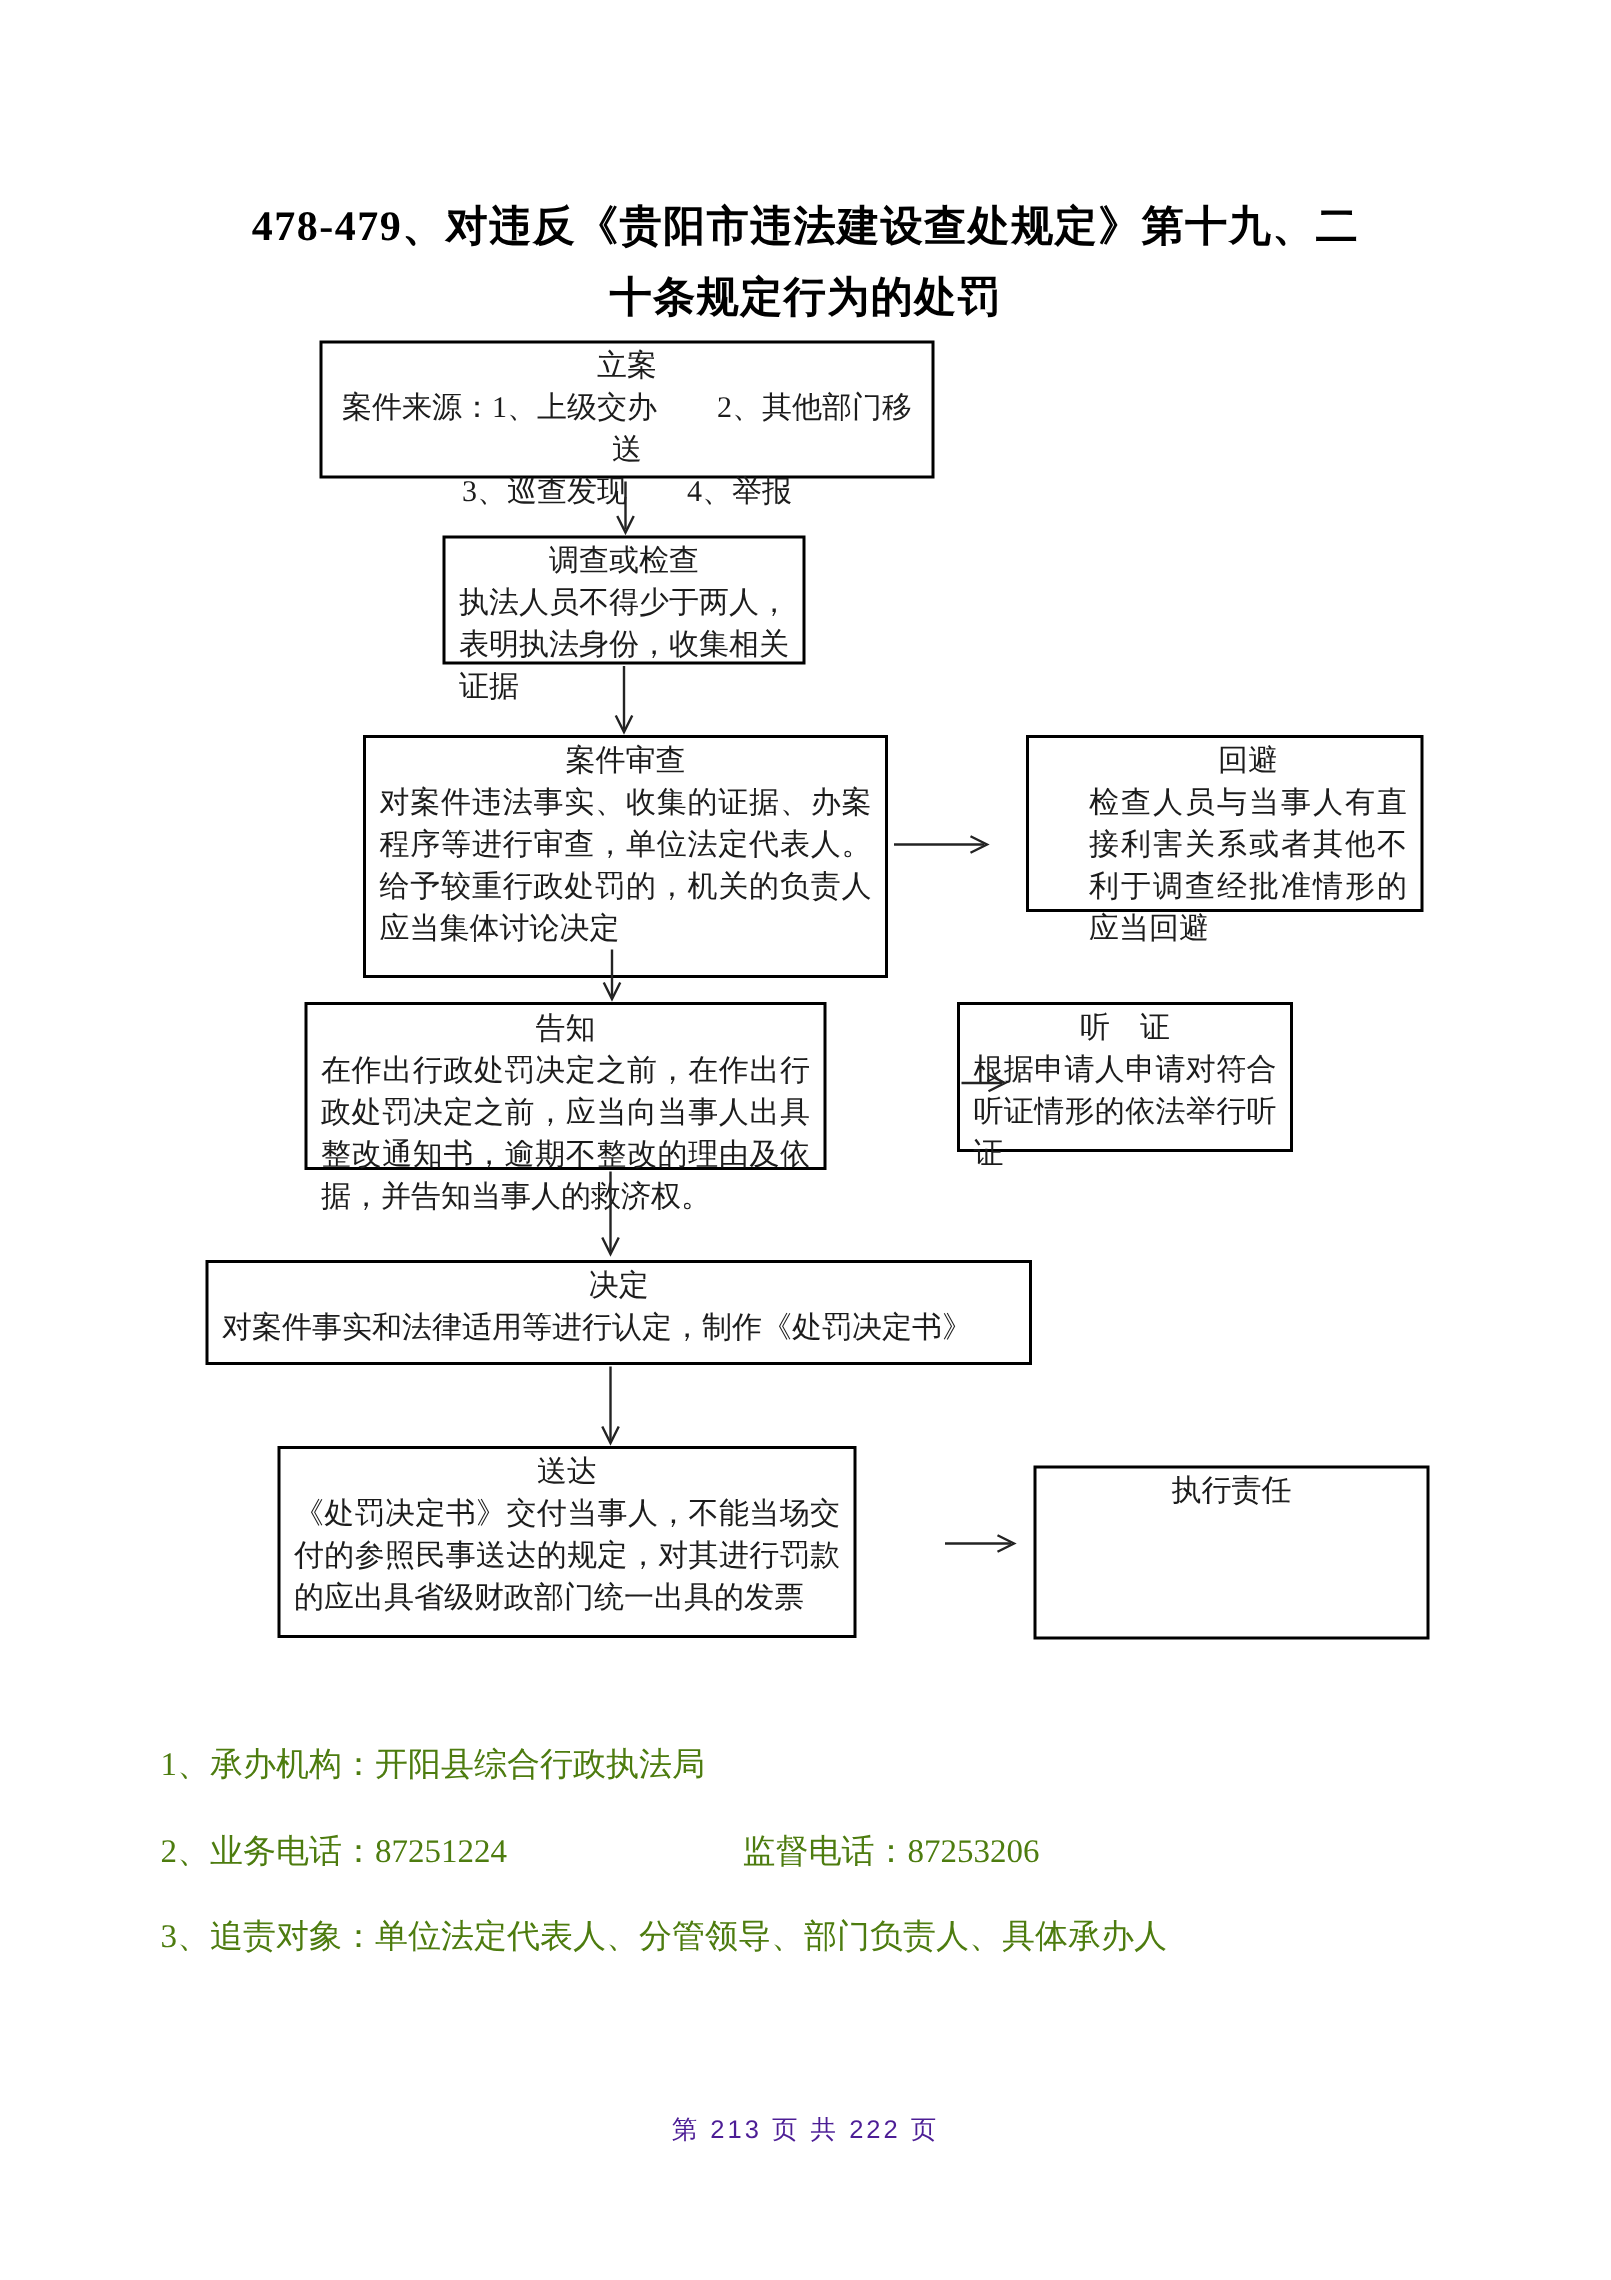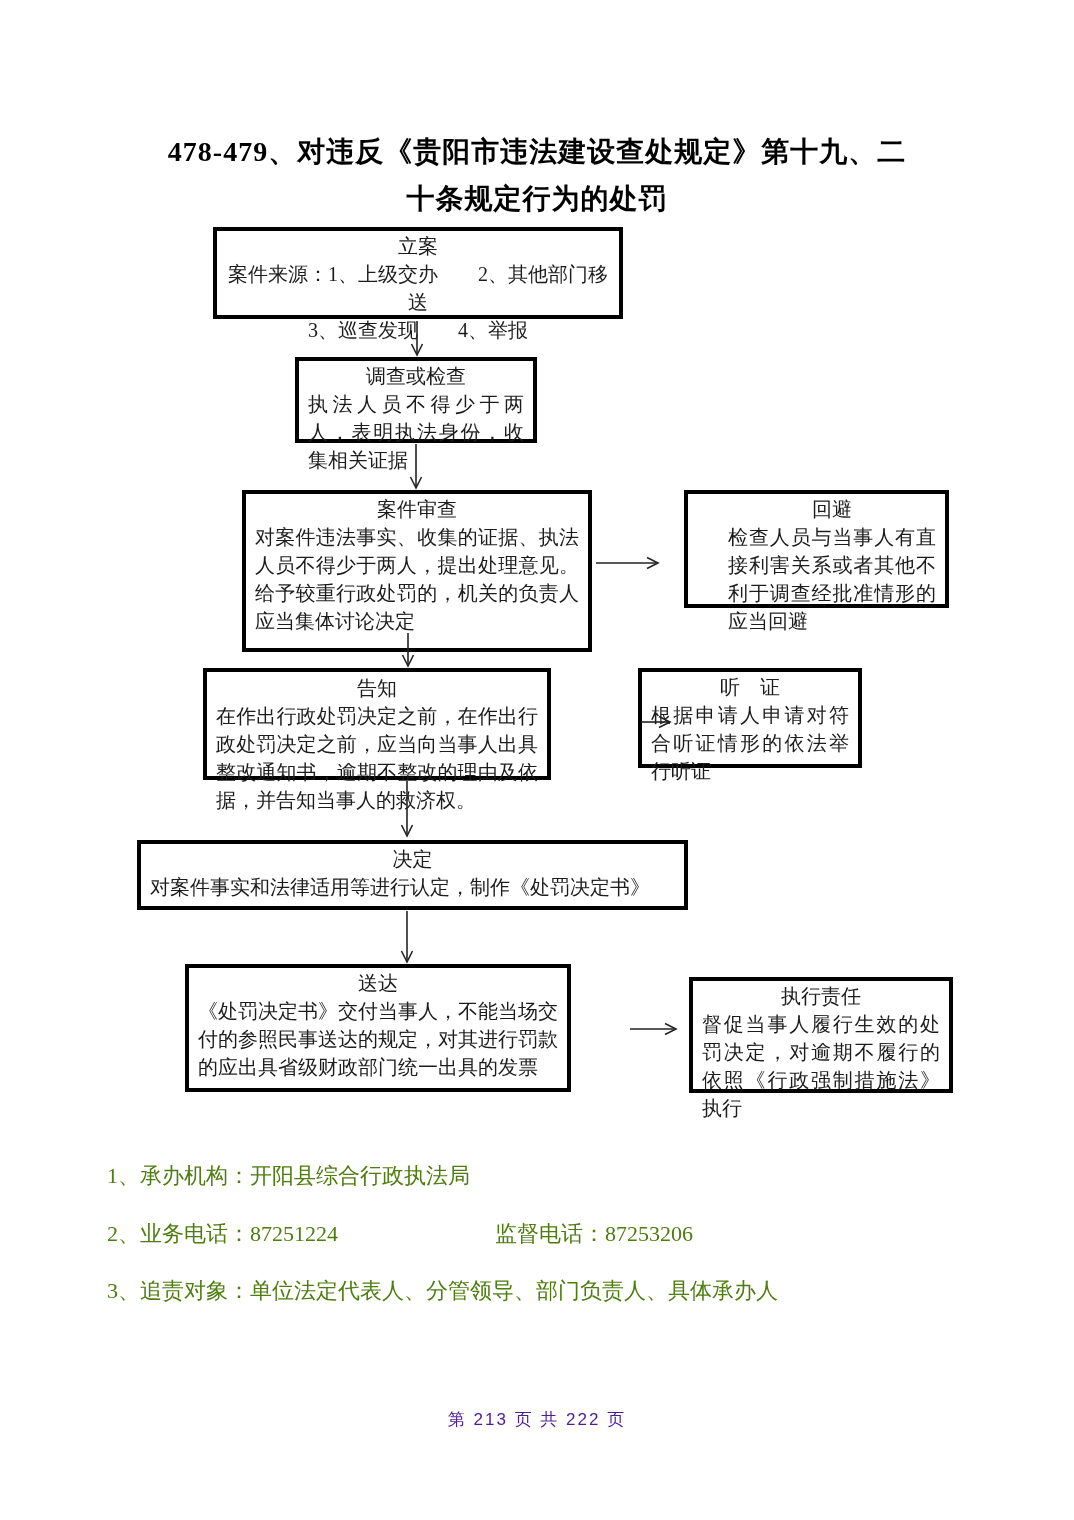--- a/index.html
+++ b/index.html
@@ -17,21 +17,21 @@
     text-align:center;
     font-size:28px;
     font-weight:bold;
     line-height:47px;
     letter-spacing:1px;
     color:#000;
   }
   .flow-box {
     position:absolute;
     box-sizing:border-box;
-    border:4px solid #000000;
+    border:2px solid #000000;
     background:#fff;
     padding:1px 9px;
     font-size:20px;
     line-height:28px;
     color:#1c1c1c;
   }
   .flow-box .bx-title { text-align:center; }
   .flow-box .bx-body  { text-align:justify; text-justify:inter-character; }
   .flow-box .bx-line-center { text-align:center; }
   .arrow-layer {
@@ -78,21 +78,21 @@
     <div class="bx-line-center">3、巡查发现　　4、举报</div>
   </div>
 
   <div class="flow-box" style="left:295px;top:357px;width:242px;height:86px;font-family:Liberation Serif, serif;">
     <div class="bx-title">调查或检查</div>
     <div class="bx-body">执法人员不得少于两人，表明执法身份，收集相关证据</div>
   </div>
 
   <div class="flow-box" style="left:242px;top:490px;width:350px;height:162px;">
     <div class="bx-title">案件审查</div>
-    <div class="bx-body">对案件违法事实、收集的证据、执法人员不得少于两人，提出处理意见。给予较重行政处罚的，机关的负责人应当集体讨论决定</div>
+    <div class="bx-body">对案件违法事实、收集的证据、办案程序等进行审查，单位法定代表人。给予较重行政处罚的，机关的负责人应当集体讨论决定</div>
   </div>
 
   <div class="flow-box" style="left:684px;top:490px;width:265px;height:118px;padding-left:40px;">
     <div class="bx-title">回避</div>
     <div class="bx-body">检查人员与当事人有直接利害关系或者其他不利于调查经批准情形的应当回避</div>
   </div>
 
   <div class="flow-box" style="left:203px;top:668px;width:348px;height:112px;padding-top:2px;padding-bottom:0;">
     <div class="bx-title">告知</div>
     <div class="bx-body">在作出行政处罚决定之前，在作出行政处罚决定之前，应当向当事人出具整改通知书，逾期不整改的理由及依据，并告知当事人的救济权。</div>
@@ -108,21 +108,20 @@
     <div class="bx-body">对案件事实和法律适用等进行认定，制作《处罚决定书》</div>
   </div>
 
   <div class="flow-box" style="left:185px;top:964px;width:386px;height:128px;">
     <div class="bx-title">送达</div>
     <div class="bx-body">《处罚决定书》交付当事人，不能当场交付的参照民事送达的规定，对其进行罚款的应出具省级财政部门统一出具的发票</div>
   </div>
 
   <div class="flow-box" style="left:689px;top:977px;width:264px;height:116px;">
     <div class="bx-title">执行责任</div>
-    <div class="bx-body">督促当事人履行生效的处罚决定，对逾期不履行的依照《行政强制措施法》执行</div>
   </div>
 
   <svg class="arrow-layer" viewBox="0 0 1074 1520">
     <g stroke="#232323" stroke-width="1.6" fill="none">
 
       <g>
         <line x1="417" y1="321" x2="417" y2="353"></line>
         <path d="M 411.5 344 L 417 355 L 422.5 344"></path>
       </g>
       <g>

